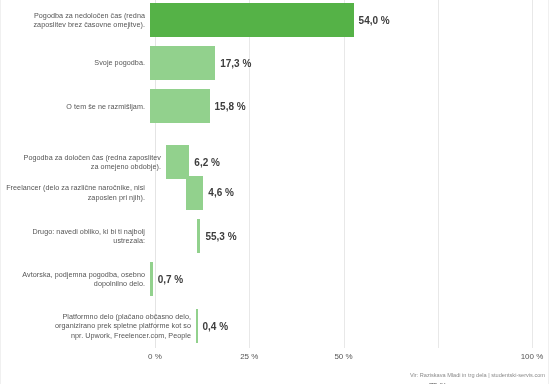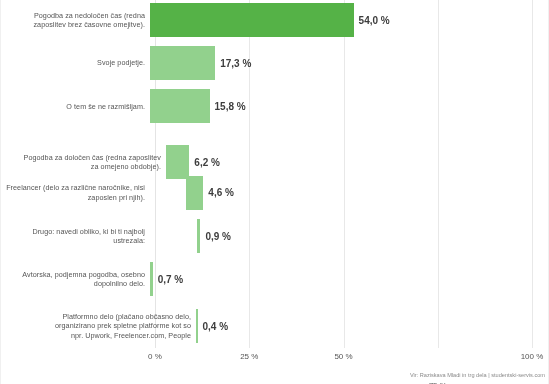--- a/index.html
+++ b/index.html
@@ -157,21 +157,21 @@
 
   <div class="rows-layer" id="rows-layer">
       <div class="bar-row" style="top: 3px; height: 34px;">
         <div class="cat-label">Pogodba za nedoločen čas (redna zaposlitev brez časovne omejitve).</div>
         <div class="bar-wrap">
           <div class="bar highlight" style="width: 203.58px;"></div>
           <div class="value-label">54,0 %</div>
         </div>
       </div>
       <div class="bar-row" style="top: 46.2px; height: 34px;">
-        <div class="cat-label">Svoje podjetje.</div>
+        <div class="cat-label">Svoje pogodba.</div>
         <div class="bar-wrap">
           <div class="bar" style="width: 65.221px;"></div>
           <div class="value-label">17,3 %</div>
         </div>
       </div>
       <div class="bar-row" style="top: 89.4px; height: 34px;">
         <div class="cat-label">O tem še ne razmišljam.</div>
         <div class="bar-wrap">
           <div class="bar" style="width: 59.566px;"></div>
           <div class="value-label">15,8 %</div>
@@ -188,21 +188,21 @@
         <div class="cat-label">Freelancer (delo za različne naročnike, nisi zaposlen pri njih).</div>
         <div class="bar-wrap">
           <div class="bar" style="width: 17.342px;"></div>
           <div class="value-label">4,6 %</div>
         </div>
       </div>
       <div class="bar-row" style="top: 219px; height: 34px; gap: 47px;">
         <div class="cat-label">Drugo: navedi obliko, ki bi ti najbolj ustrezala:</div>
         <div class="bar-wrap">
           <div class="bar" style="width: 3.393px;"></div>
-          <div class="value-label">0,9 %</div>
+          <div class="value-label">55,3 %</div>
         </div>
       </div>
       <div class="bar-row" style="top: 262.2px; height: 34px;">
         <div class="cat-label">Avtorska, podjemna pogodba, osebno dopolnilno delo.</div>
         <div class="bar-wrap">
           <div class="bar" style="width: 2.639px;"></div>
           <div class="value-label">0,7 %</div>
         </div>
       </div>
       <div class="bar-row" style="top: 309px; height: 34px; padding-left: 46px;">

